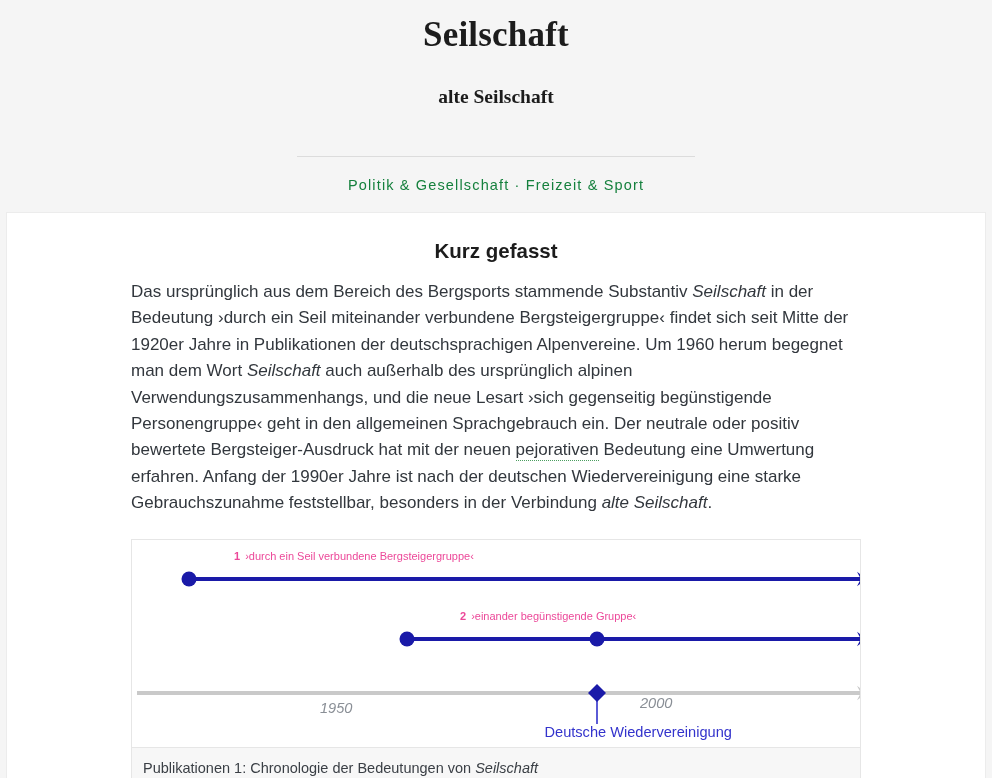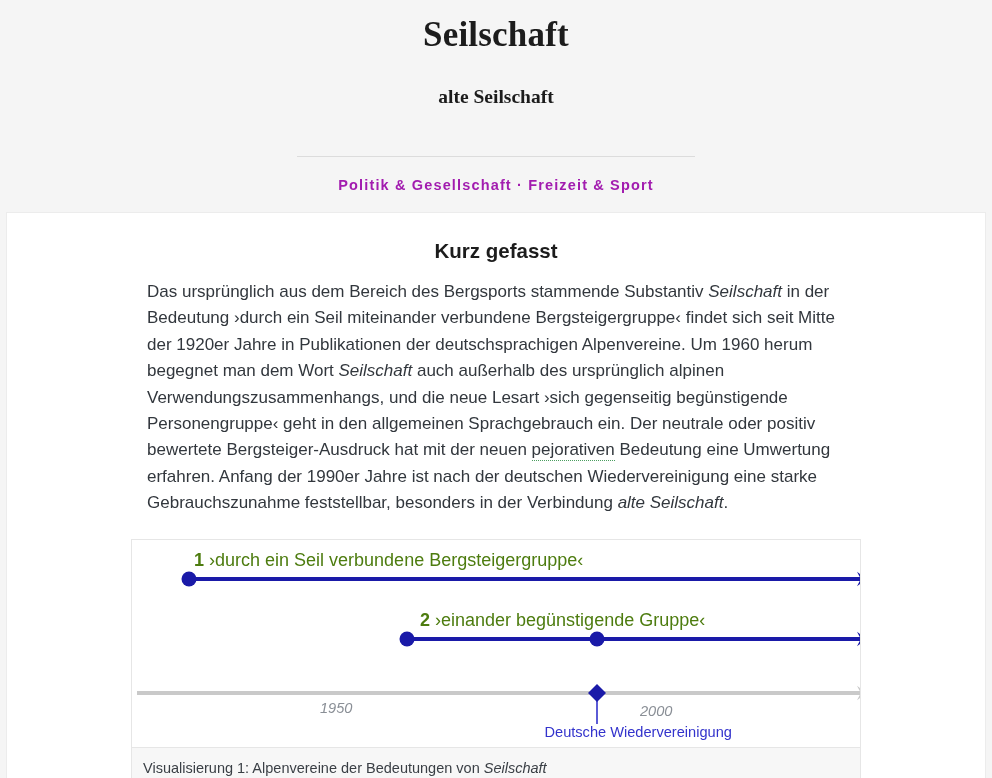--- a/index.html
+++ b/index.html
@@ -47,23 +47,23 @@
   }
   .header-divider {
     width: 398px;
     height: 1px;
     background: #dcdcdc;
   }
   .categories {
     margin: 20px 0 0 0;
     text-align: center;
     font-size: 14.5px;
-    font-weight: bold;
+    font-weight: normal;
     letter-spacing: 1.15px;
-    color: #a21caf;
+    color: #15803d;
   }
 
   
   .card {
     position: relative;
     margin: 20px 7px 0 7px;
     background: #ffffff;
     box-shadow: 0 0 0 1px #ececec;
     min-height: 545px;
     padding: 0 0 10px 0;
@@ -77,21 +77,21 @@
     font-weight: bold;
     font-size: 20.5px;
     text-align: center;
     color: #1c1c1c;
     margin: 4px 0 16px 0;
   }
   .summary {
     font-size: 17px;
     line-height: 26.4px;
     color: #32373d;
-    margin: 16px;
+    margin: 0;
     text-align: left;
   }
   .summary i { font-style: italic; }
   .gloss {
     border-bottom: 1.5px dotted #4a9d5f;
     padding-bottom: 1px;
     cursor: help;
   }
 
   
@@ -114,23 +114,24 @@
     font-size: 14.5px;
     color: #3a3f45;
     padding: 10px 10px 10px 11px;
     line-height: 20px;
   }
   .figcaption i { font-style: italic; }
 
   
   .row-label {
     position: absolute;
-    font-size: 18px;
-    color: #4d7c0f;
+    font-size: 11px;
+    color: #ec4899;
     white-space: nowrap;
+    margin-left: 40px;
   }
   .row-label .num {
     font-weight: bold;
     margin-right: 5px;
   }
   .event-label {
     position: absolute;
     font-size: 14.6px;
     color: #3333cc;
     white-space: nowrap;
@@ -190,22 +191,22 @@
               <line x1="5" y1="153" x2="728" y2="153" stroke="#c9c9c9" stroke-width="4"></line>
               <path d="M 725 145.8 L 735 153 L 725 160.2 L 728.8 153 Z" fill="#c9c9c9"></path>
               <line x1="465" y1="153" x2="465" y2="184" stroke="#3333cc" stroke-width="1.6"></line>
               <path d="M 465 144 L 474 153 L 465 162 L 456 153 Z" fill="#1a1aa8"></path>
             </g>
         </svg>
 
       <div class="row-label" style="left: 62px; top: 10px;"><span class="num">1</span><span>›durch ein Seil verbundene Bergsteigergruppe‹</span></div>
           <div class="row-label" style="left: 288px; top: 70px;"><span class="num">2</span><span>›einander begünstigende Gruppe‹</span></div>
           <div class="year-label" style="left: 188px; top: 160px;">1950</div>
-          <div class="year-label" style="left: 508px; top: 163px;">2000</div>
+          <div class="year-label" style="left: 508px; top: 155px;">2000</div>
           <div class="event-label" style="left: 371.5px; top: 184px; padding-left: 41px;">Deutsche Wiedervereinigung</div>
         </div>
       <figcaption class="figcaption">
-        <span>Visualisierung 1: Alpenvereine der Bedeutungen von </span><i>Seilschaft</i>
+        <span>Publikationen 1: Chronologie der Bedeutungen von </span><i>Seilschaft</i>
       </figcaption>
     </figure>
 
   </div>
 </div>
 
 </body></html>

